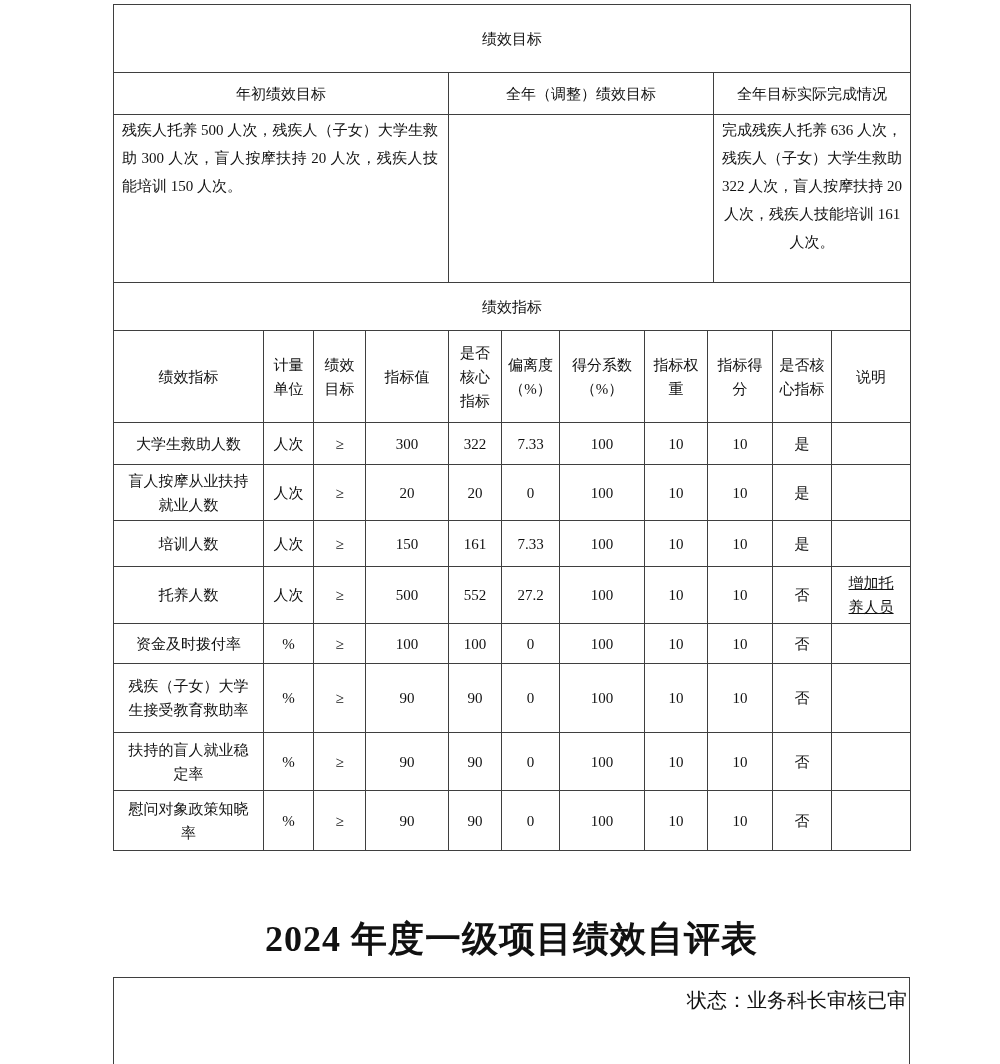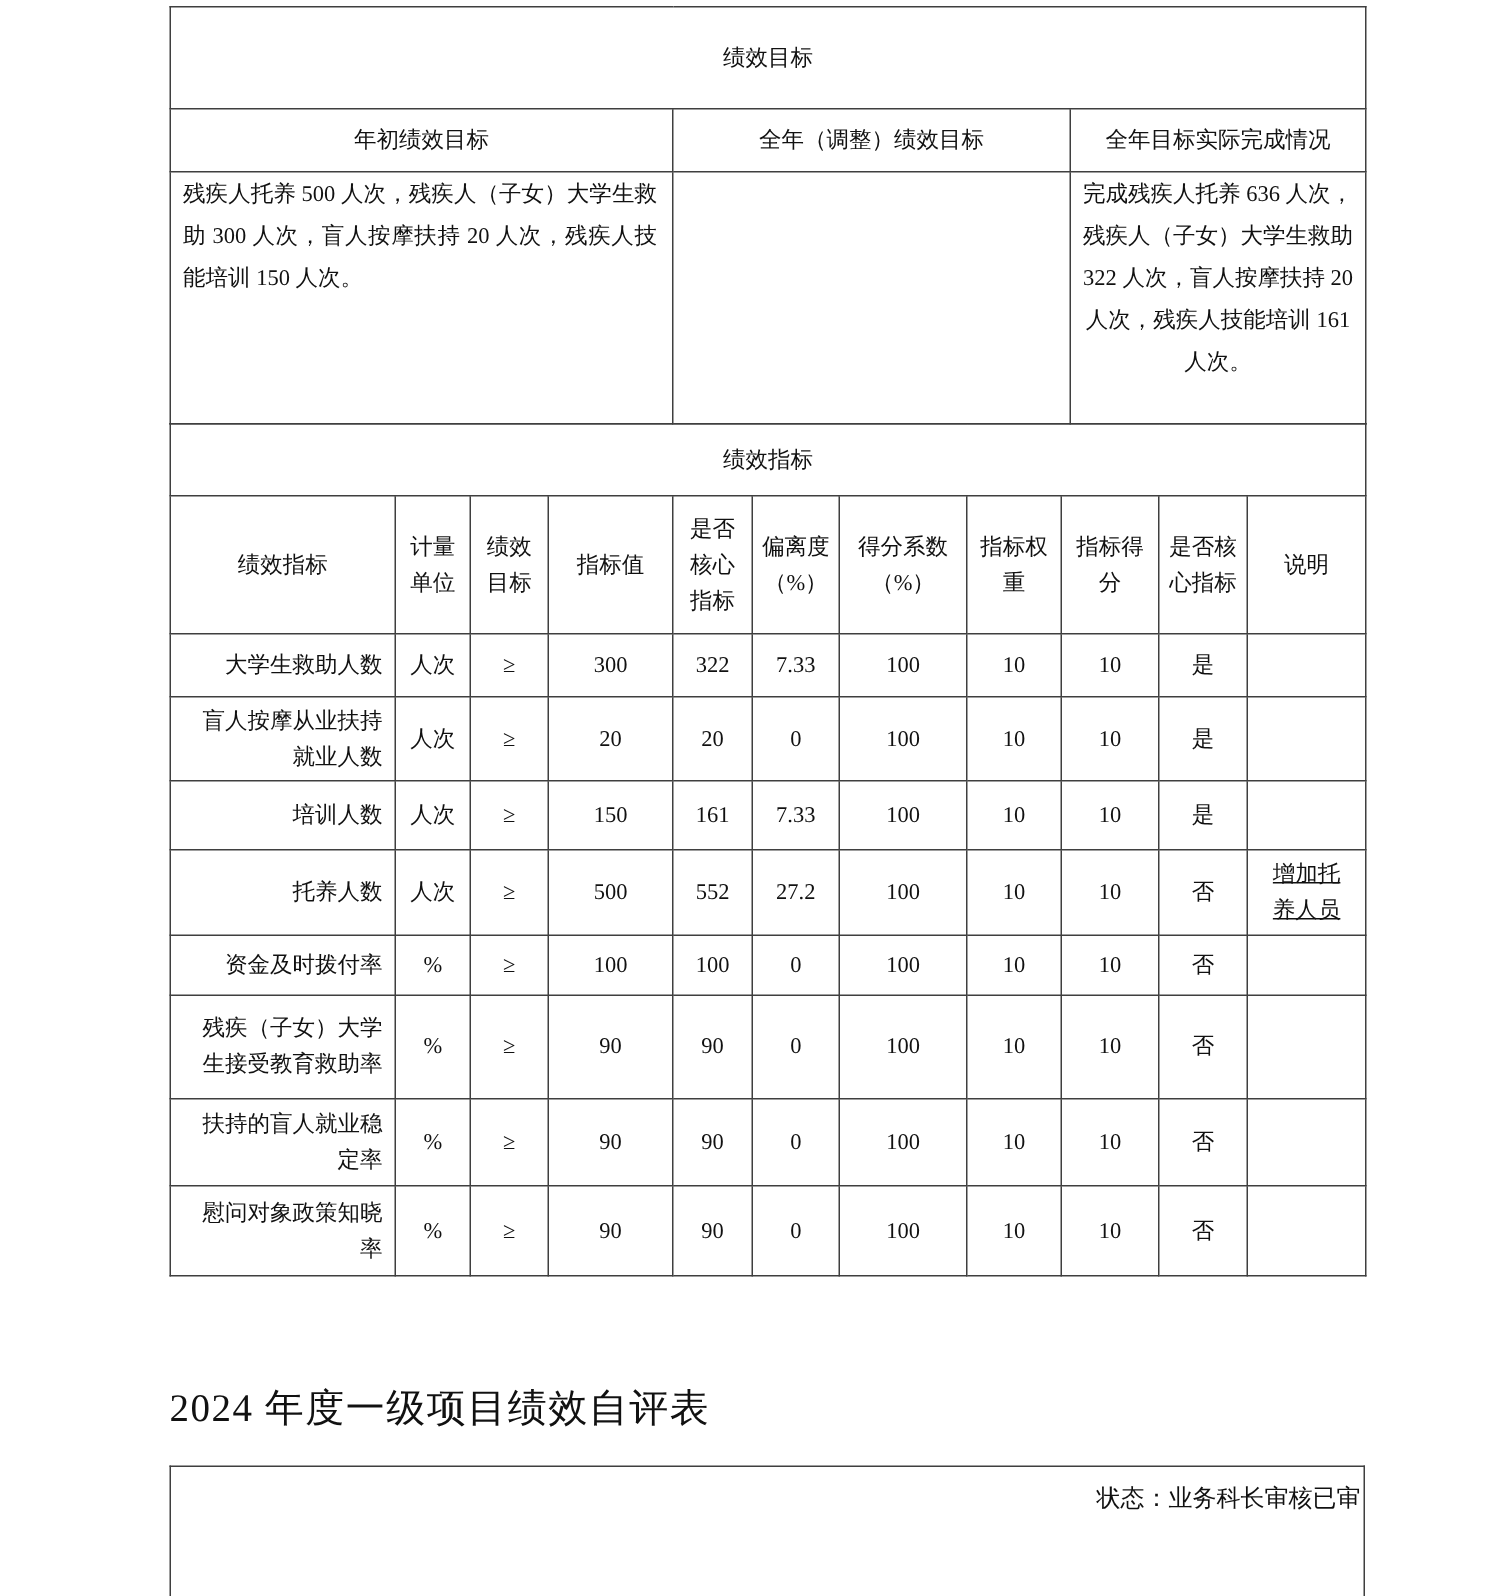--- a/index.html
+++ b/index.html
@@ -67,52 +67,53 @@
   .col2 { width: 52px; }
   .col3 { width: 83px; }
   .col4 { width: 53px; }
   .col5 { width: 58px; }
   .col6 { width: 85px; }
   .col7 { width: 63px; }
   .col8 { width: 65px; }
   .col9 { width: 59px; }
   .col10 { width: 79px; }
   
-  .indicators tbody .c0 { text-align: right; padding: 2px 8px; }
+  .indicators tbody .c0 { text-align: center; padding: 2px 8px; }
   .indicators tbody .c10 { padding: 2px 10px; text-decoration: underline; }
   
   .indicators tbody tr.r0 td { height: 42px; }
   .indicators tbody tr.r1 td { height: 56px; }
   .indicators tbody tr.r2 td { height: 46px; }
   .indicators tbody tr.r3 td { height: 57px; }
   .indicators tbody tr.r4 td { height: 40px; }
   .indicators tbody tr.r5 td { height: 69px; }
   .indicators tbody tr.r6 td { height: 58px; }
   .indicators tbody tr.r7 td { height: 60px; }
   .indicators tbody tr.r8 td { height: 59px; }
   
   .doc-title {
     margin-top: 70px;
     width: 797px;
-    font-size: 26px;
-    font-weight: normal;
+    text-align: center;
+    font-size: 36px;
+    font-weight: bold;
     letter-spacing: 1px;
     line-height: 36px;
   }
   .next-table {
     margin-top: 20px;
     width: 797px;
     height: 90px;
     border: 1px solid var(--border-color);
     border-bottom: none;
     padding: 11px 2px 0 0;
   }
   .status-line {
     text-align: right;
-    font-size: 16px;
+    font-size: 20px;
     line-height: 22px;
   }
 </style>
 </head>
 <body>
 
 <div class="content">
 
   <table class="goals">
     <colgroup>

